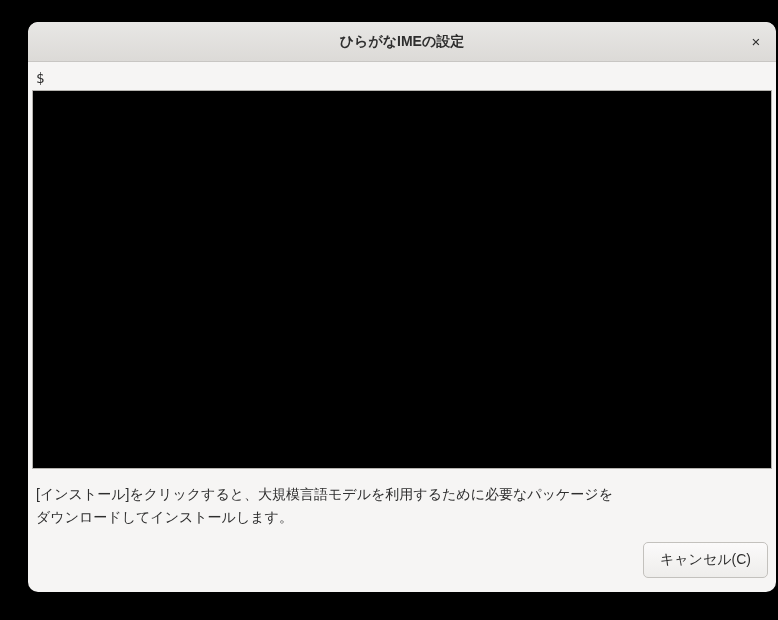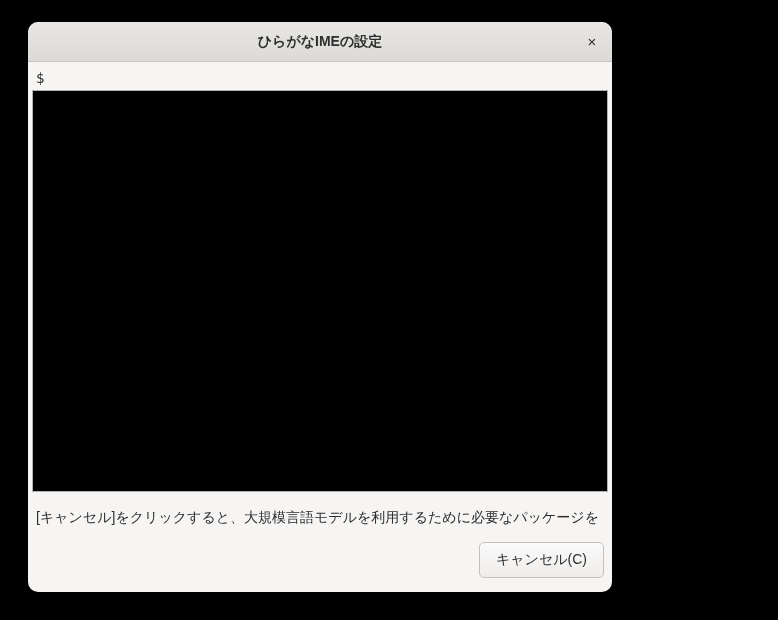--- a/index.html
+++ b/index.html
@@ -12,21 +12,21 @@
       font-family: sans-serif;
       width: 778px;
       height: 620px;
       overflow: hidden;
       position: relative;
     }
     .dialog {
       position: absolute;
       left: 28px;
       top: 22px;
-      width: 584px;
+      width: 748px;
       height: 570px;
       background: #f6f5f4;
       border-radius: 10px;
       box-shadow: 0 2px 8px rgba(0,0,0,0.4);
       display: flex;
       flex-direction: column;
       overflow: hidden;
     }
     .titlebar {
       height: 40px;
@@ -114,19 +114,20 @@
     <div class="close-btn">
       <span>×</span>
     </div>
   </div>
   <div class="content">
     <div class="command-row">
       <span class="prompt-symbol">$</span>
     </div>
     <div class="terminal"></div>
     <div class="message">
-      <div>[キャンセル]をクリックすると、大規模言語モデルを利用するために必要なパッケージを</div>
+      <div>[インストール]をクリックすると、大規模言語モデルを利用するために必要なパッケージを</div>
+      <div>ダウンロードしてインストールします。</div>
     </div>
     <div class="button-row">
       <button class="btn">キャンセル(C)</button>
     </div>
   </div>
 </div>
 
 </body></html>

